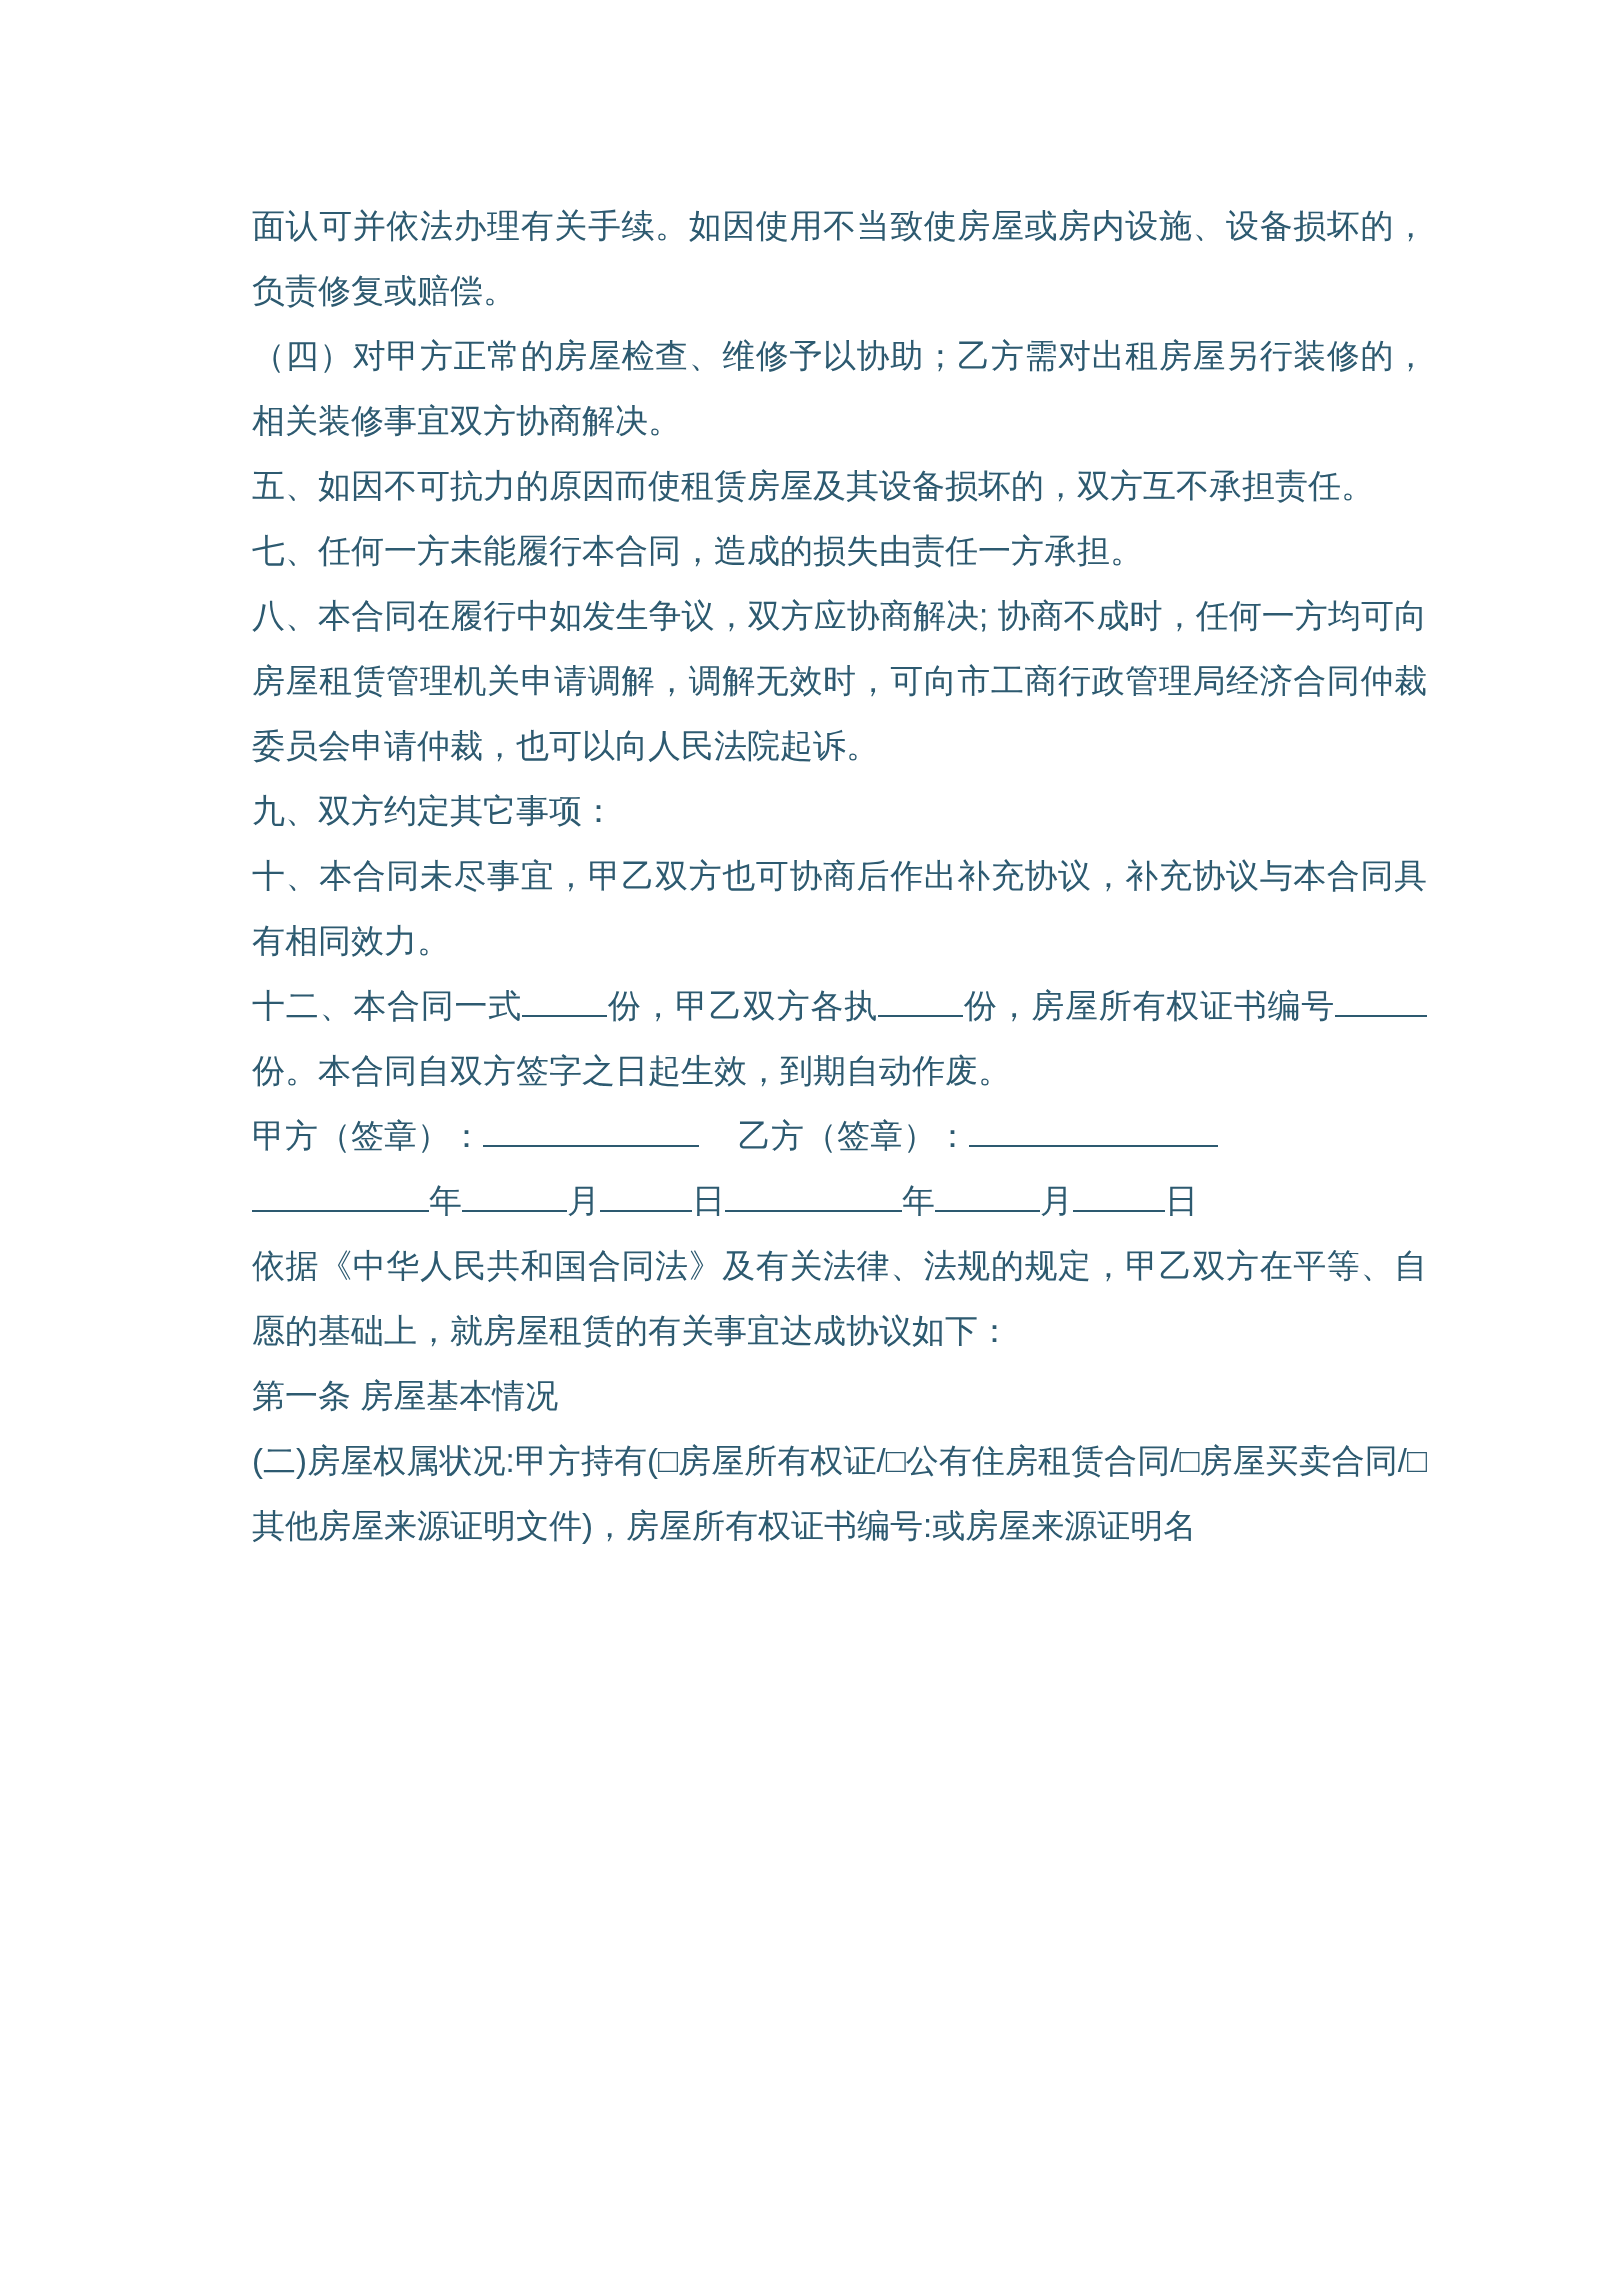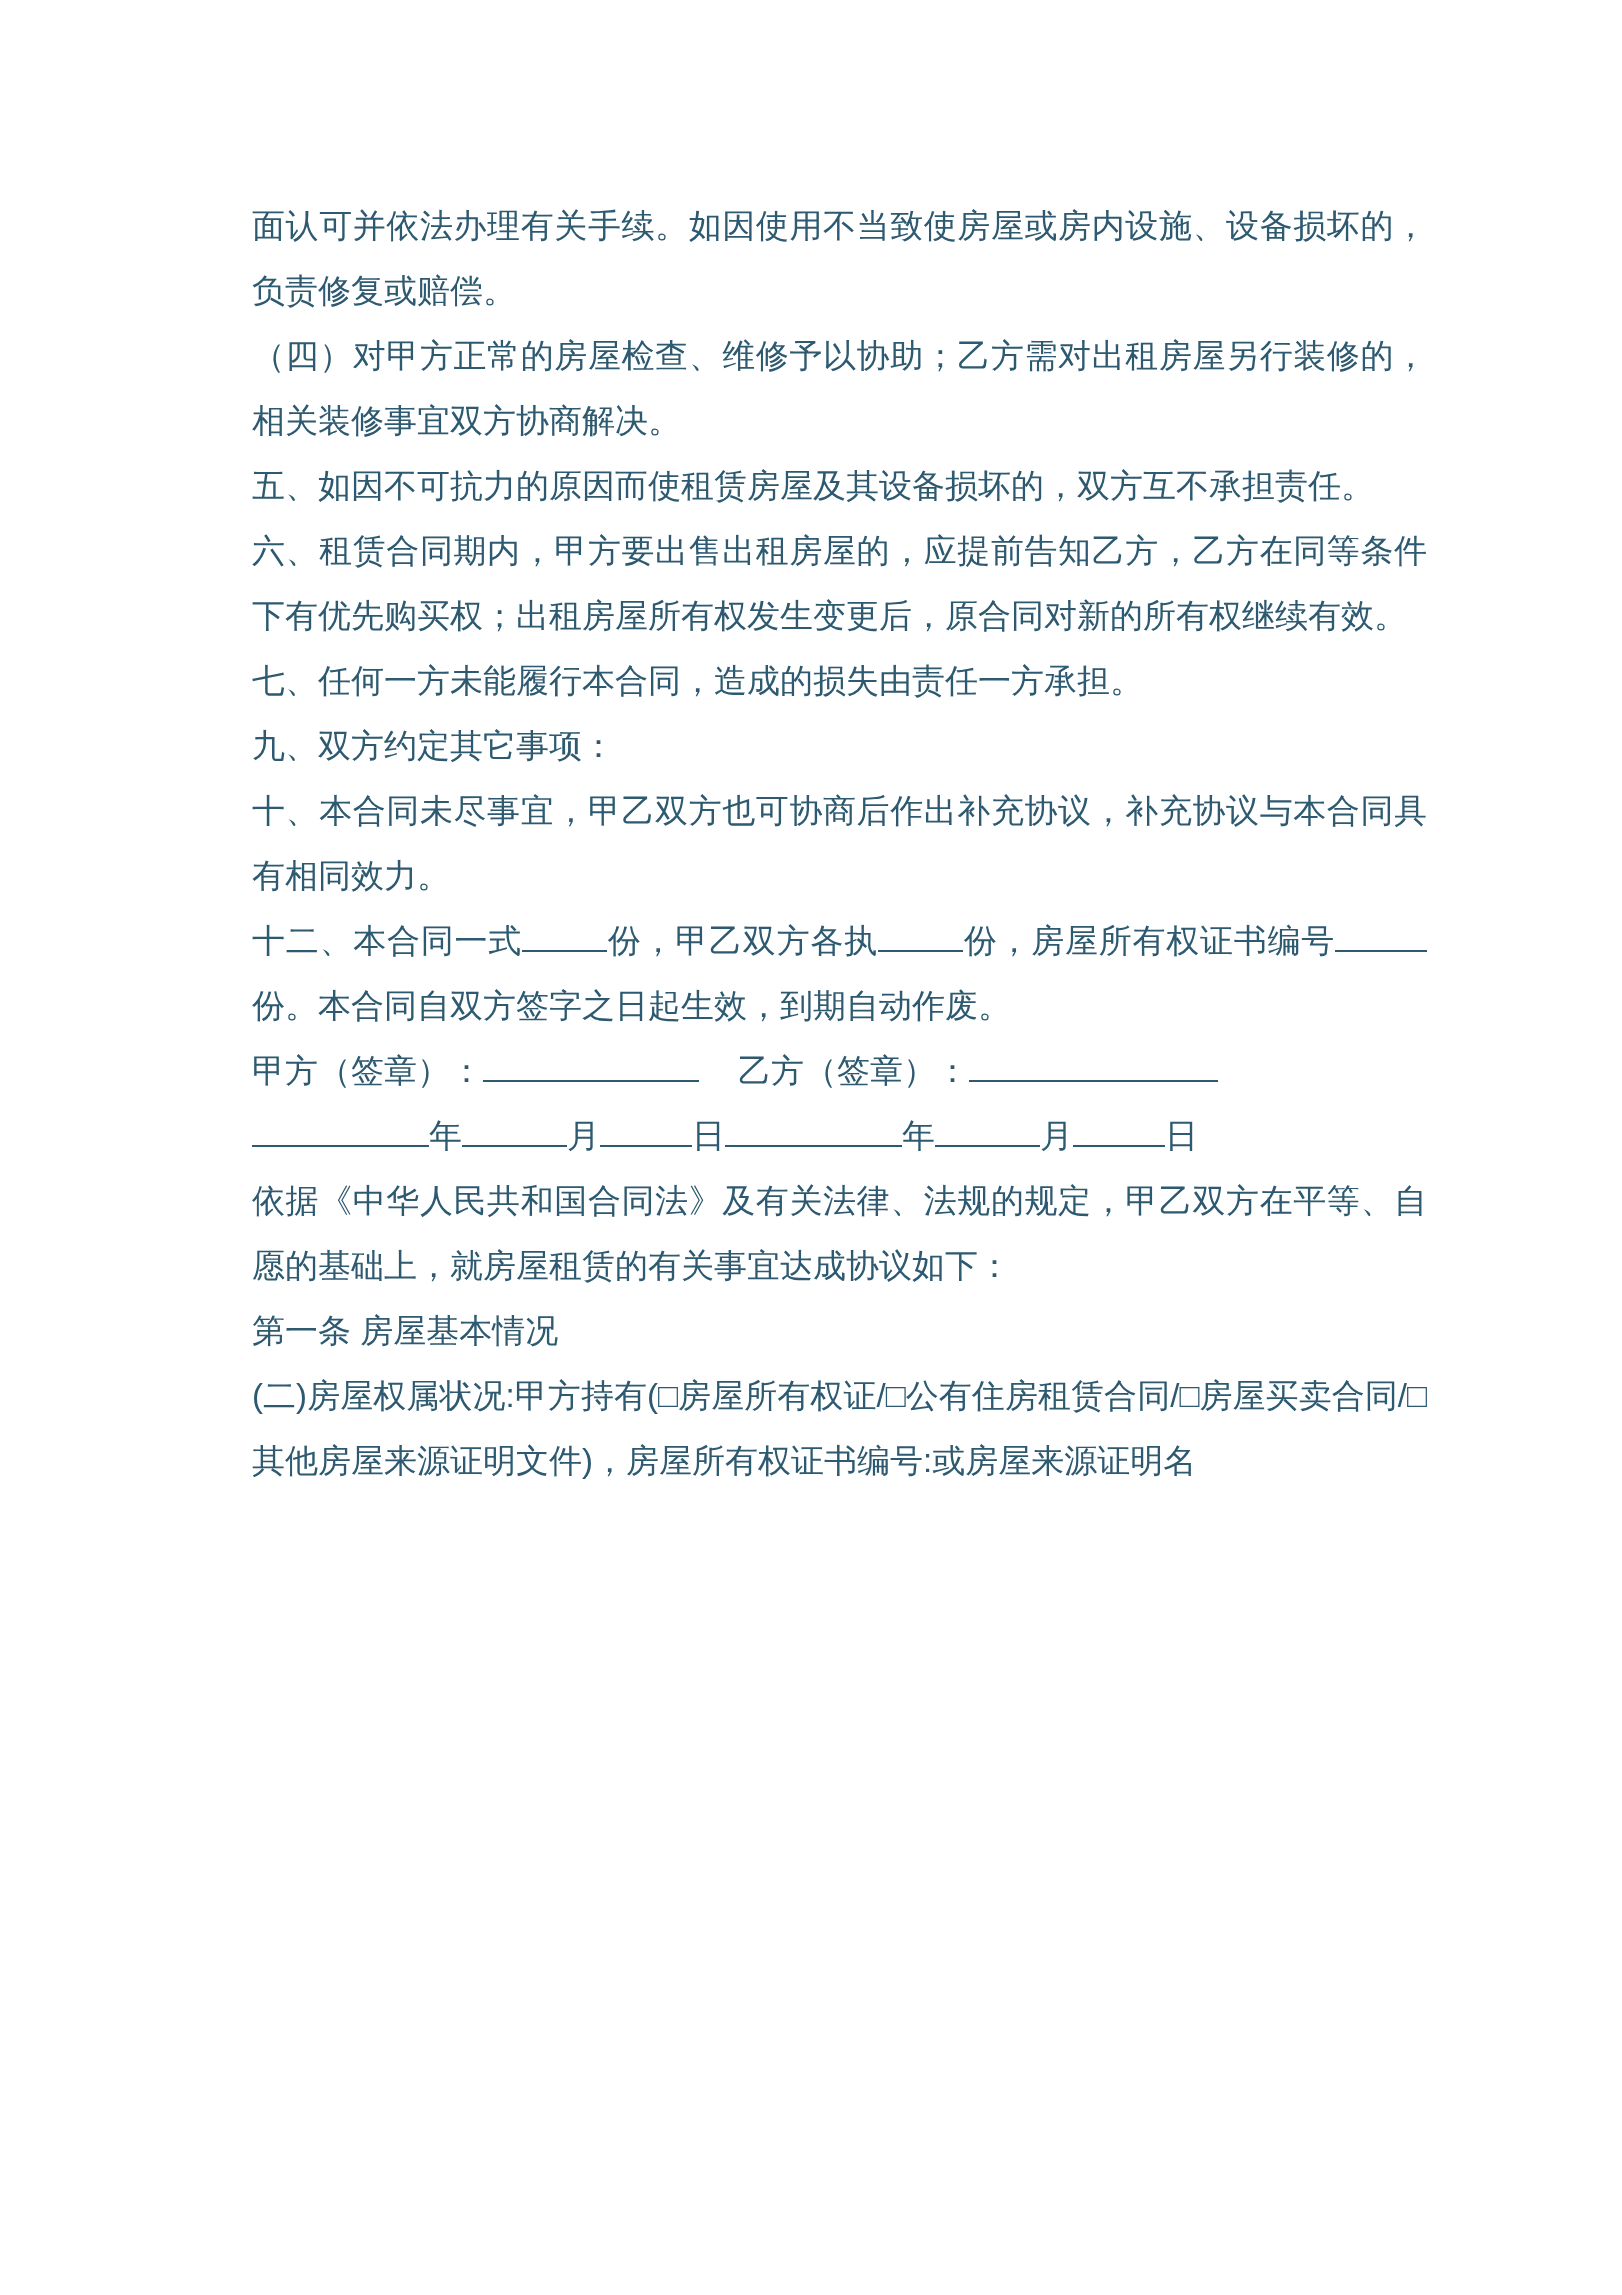--- a/index.html
+++ b/index.html
@@ -45,22 +45,22 @@
   }
 </style>
 </head>
 <body>
 
 <div class="page" style="background: rgb(255, 255, 255);">
   <div class="content" style="--ink: #2d5a70;">
       <p class="para"><span>面认可并依法办理有关手续。如因使用不当致使房屋或房内设施、设备损坏的，负责修复或赔偿。</span></p>
       <p class="para"><span>（四）对甲方正常的房屋检查、维修予以协助；乙方需对出租房屋另行装修的，相关装修事宜双方协商解决。</span></p>
       <p class="para"><span>五、如因不可抗力的原因而使租赁房屋及其设备损坏的，双方互不承担责任。</span></p>
-      <p class="para"><span>六、租赁合同期内，甲方要出售出租房屋的，应提前告知乙方，乙方在同等条件下有优先购买权；出租房屋所有权发生变更后，原合同对新的所有权继续有效。</span></p>
       <p class="para"><span>七、任何一方未能履行本合同，造成的损失由责任一方承担。</span></p>
+      <p class="para"><span>八、本合同在履行中如发生争议，双方应协商解决; 协商不成时，任何一方均可向房屋租赁管理机关申请调解，调解无效时，可向市工商行政管理局经济合同仲裁委员会申请仲裁，也可以向人民法院起诉。</span></p>
       <p class="para"><span>九、双方约定其它事项：</span></p>
       <p class="para"><span>十、本合同未尽事宜，甲乙双方也可协商后作出补充协议，补充协议与本合同具有相同效力。</span></p>
       <p class="para"><span>十二、本合同一式</span><span class="blank" style="width: 85px;"></span><span>份，甲乙双方各执</span><span class="blank" style="width: 85px;"></span><span>份，房屋所有权证书编号</span><span class="blank" style="width: 92px;"></span><span>份。本合同自双方签字之日起生效，到期自动作废。</span></p>
       <p class="para no-justify"><span>甲方（签章）：</span><span class="blank" style="width: 216px;"></span><span class="space" style="width: 39px;"></span><span>乙方（签章）：</span><span class="blank" style="width: 249px;"></span></p>
       <p class="para no-justify"><span class="blank" style="width: 177px;"></span><span>年</span><span class="blank" style="width: 105px;"></span><span>月</span><span class="blank" style="width: 92px;"></span><span>日</span><span class="blank" style="width: 177px;"></span><span>年</span><span class="blank" style="width: 105px;"></span><span>月</span><span class="blank" style="width: 92px;"></span><span>日</span></p>
       <p class="para"><span>依据《中华人民共和国合同法》及有关法律、法规的规定，甲乙双方在平等、自愿的基础上，就房屋租赁的有关事宜达成协议如下：</span></p>
       <p class="para no-justify"><span>第一条  房屋基本情况</span></p>
       <p class="para"><span>(二)房屋权属状况:甲方持有(□房屋所有权证/□公有住房租赁合同/□房屋买卖合同/□其他房屋来源证明文件)，房屋所有权证书编号:或房屋来源证明名</span></p>
     </div>
 </div>

